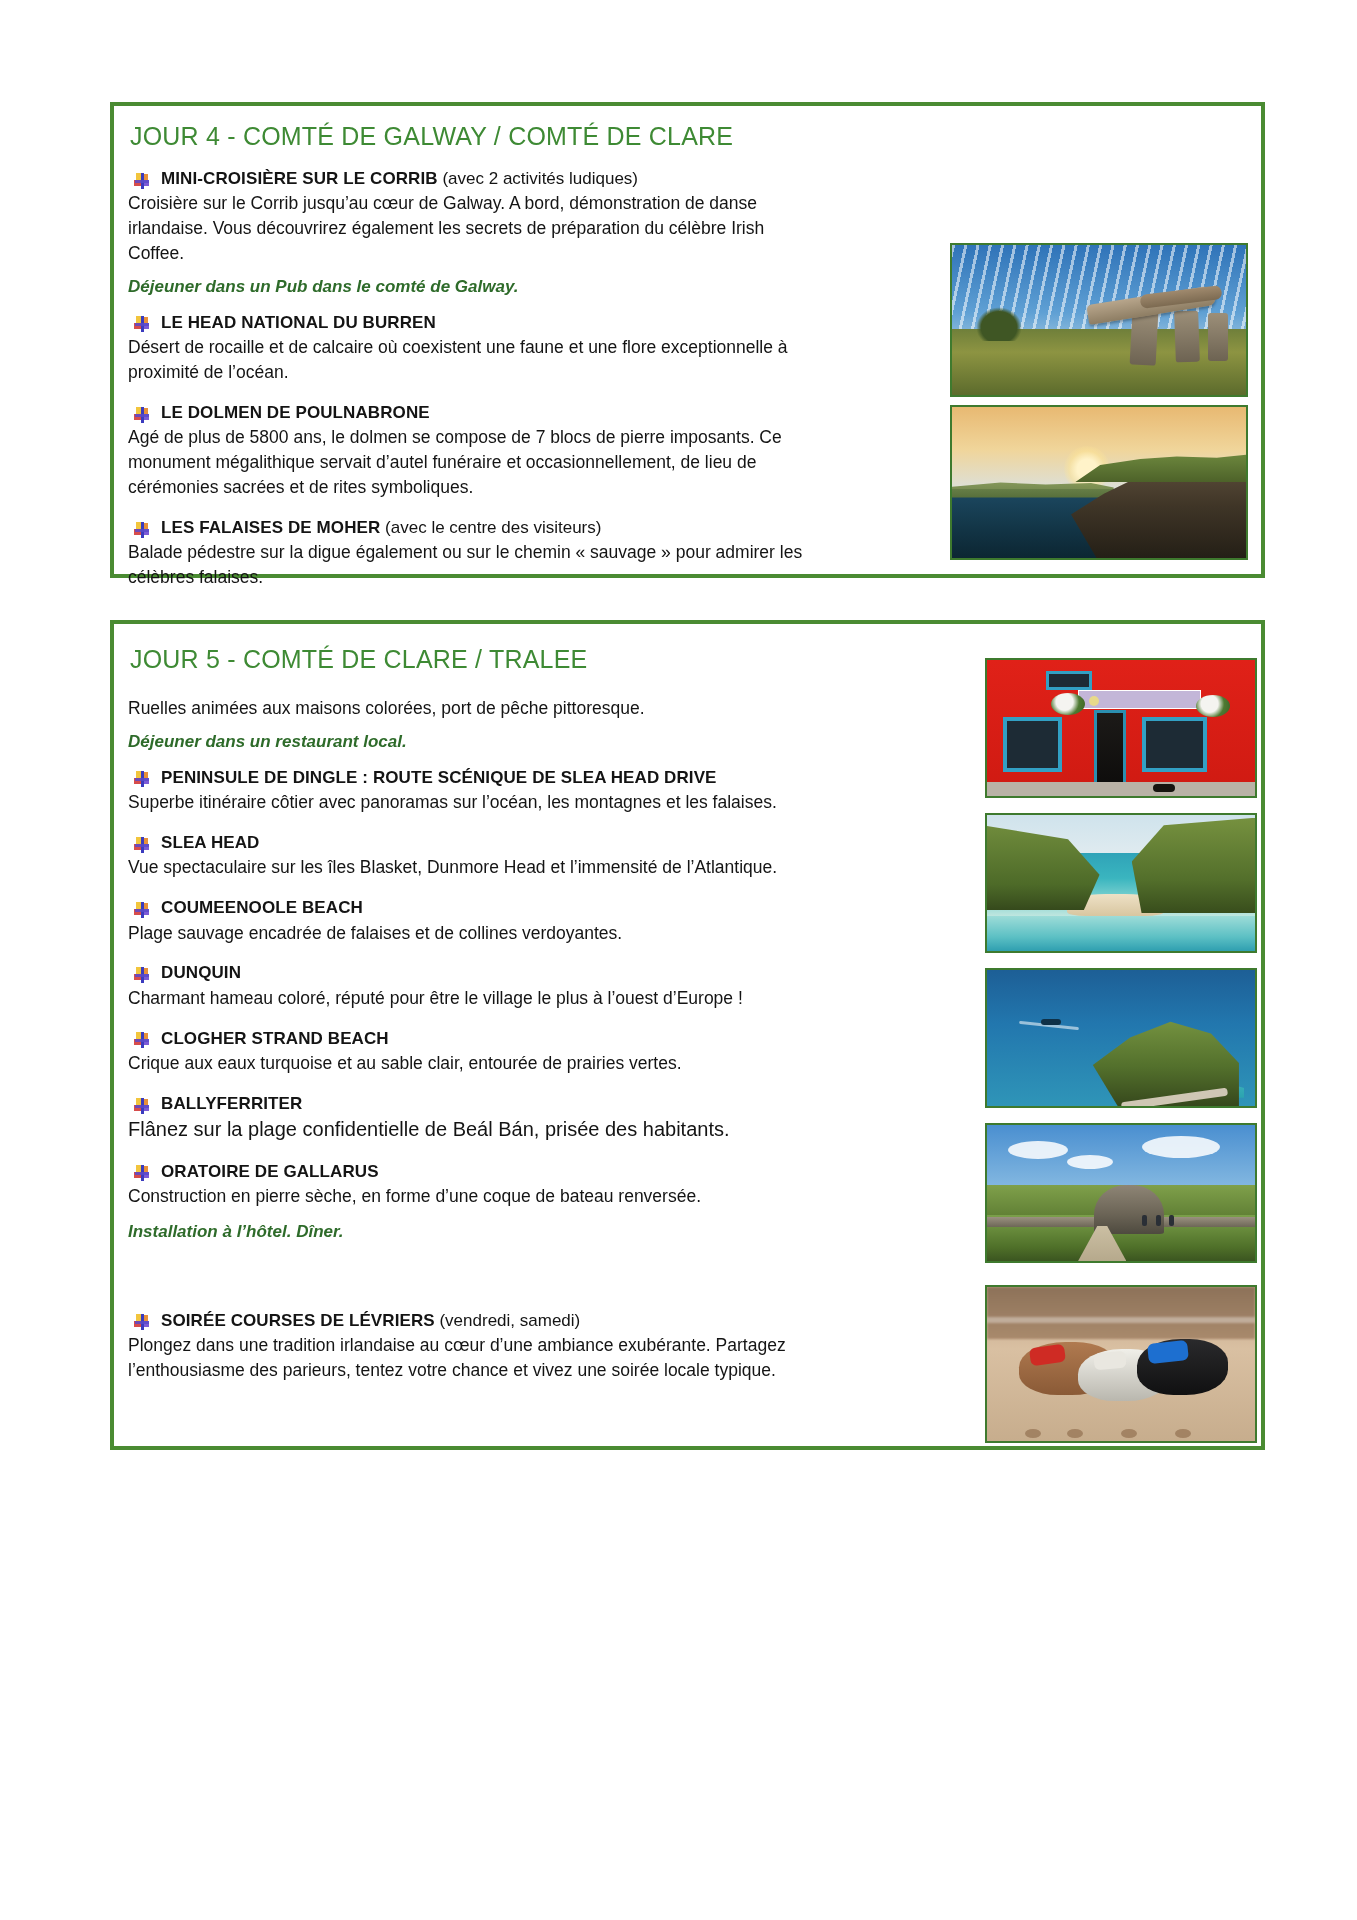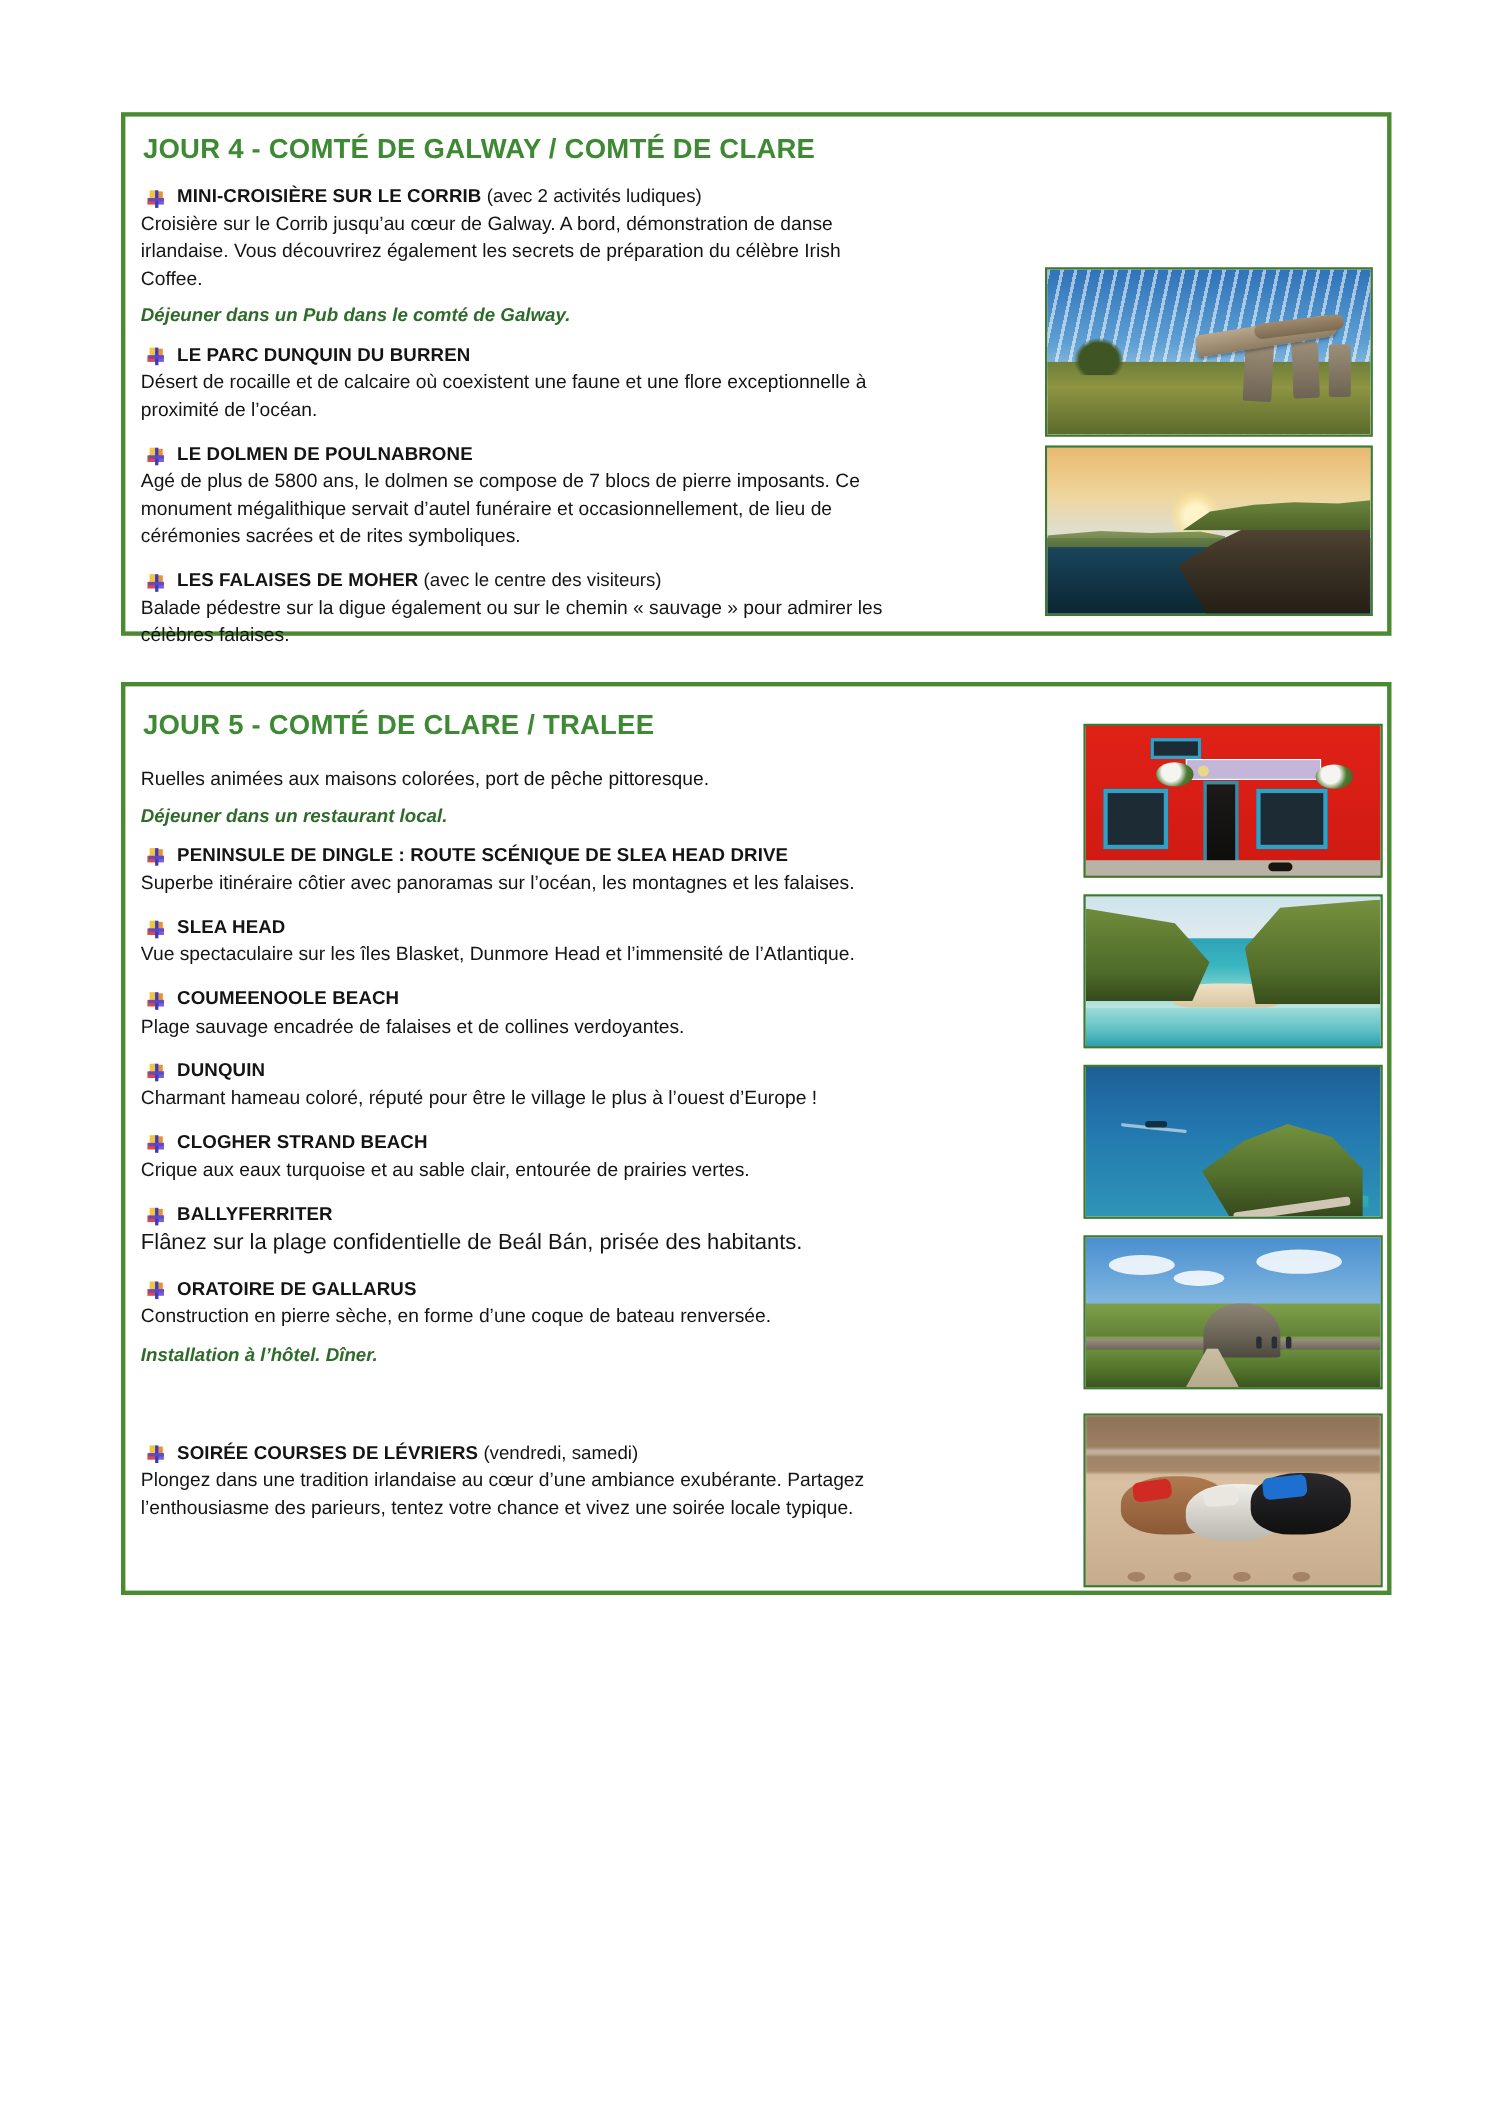--- a/index.html
+++ b/index.html
@@ -19,21 +19,21 @@
     position:absolute;
     border:4px solid #4A8B32;
     background:#ffffff;
   }
   #day4-box { left:110px; top:102px; width:1155px; height:476px; }
   #day5-box { left:110px; top:620px; width:1155px; height:830px; }
 
   .day-title {
     position:absolute;
     color:#3E8A34;
-    font-weight:bold;
+    font-weight:normal;
     font-size:25px;
     letter-spacing:0.2px;
     white-space:nowrap;
   }
   #day4-title { left:130px; top:122px; }
   #day5-title { left:130px; top:645px; }
 
   
   .col { position:absolute; width:680px; left:128px; }
   #day4-col { top:168px; }
@@ -267,21 +267,21 @@
     <div class="entry">
       <div class="entry-head">
         <span class="bullet">
           <span class="q q1"></span>
             <span class="q q2"></span>
           <span class="q q3"></span>
             <span class="q q4"></span>
           <span class="vbar"></span>
             <span class="hbar"></span>
         </span>
-        <span class="head-text"><b>LE PARC DUNQUIN DU BURREN</b><span class="reg"></span></span>
+        <span class="head-text"><b>LE HEAD NATIONAL DU BURREN</b><span class="reg"></span></span>
       </div>
       <div class="desc">Désert de rocaille et de calcaire où coexistent une faune et une flore exceptionnelle à proximité de l’océan.</div>
     </div>
     <div class="gap-s"></div>
 
     <div class="entry">
       <div class="entry-head">
         <span class="bullet">
           <span class="q q1"></span>
             <span class="q q2"></span>

